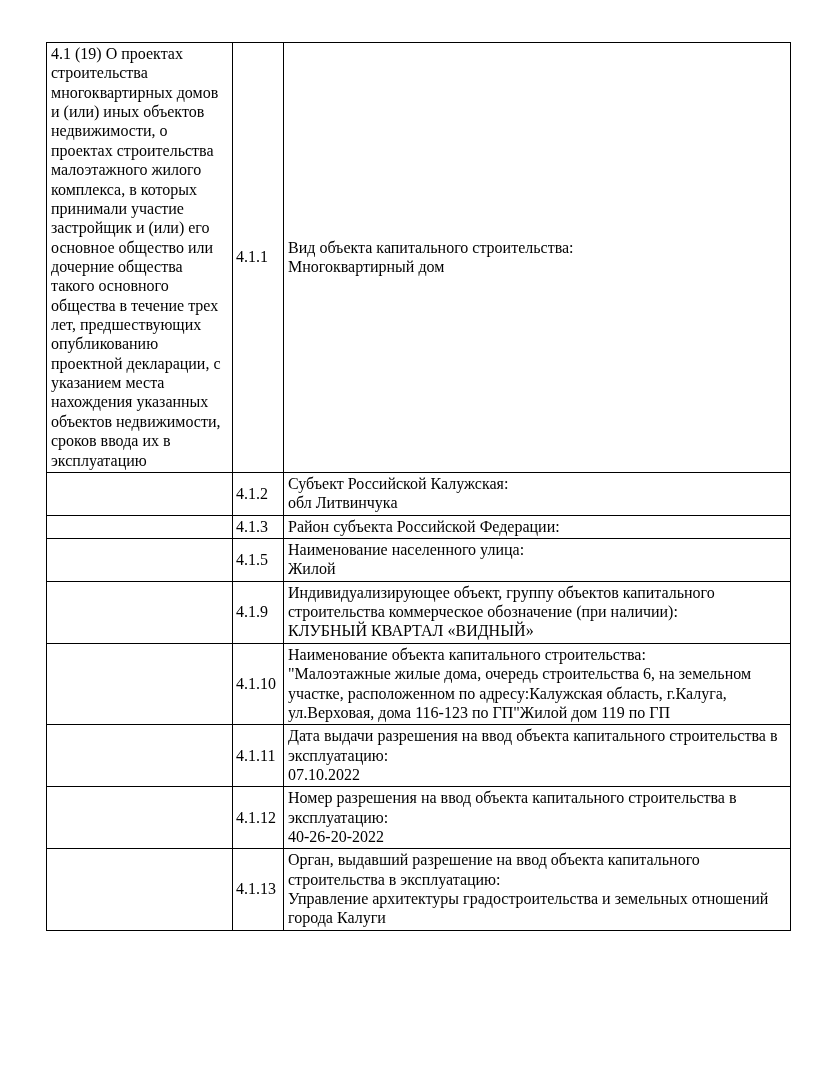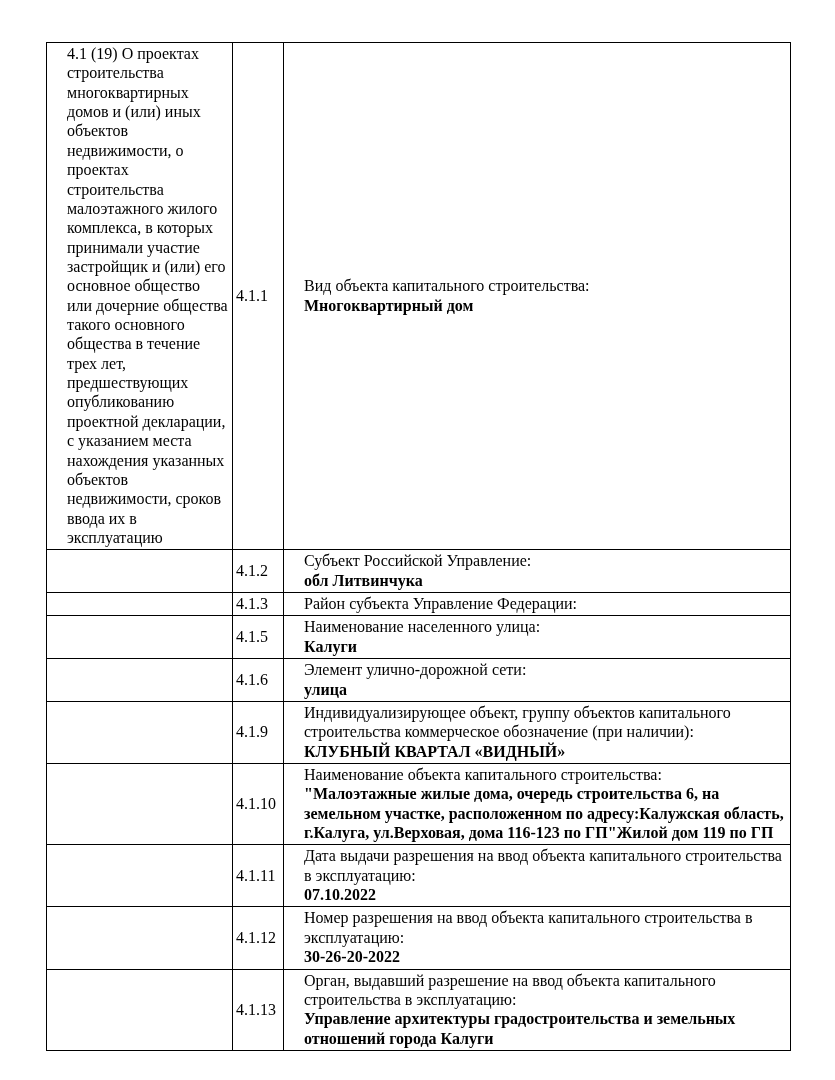--- a/index.html
+++ b/index.html
@@ -18,41 +18,41 @@
     top: 42px; left: 46px;
     width: 744px;
     border-collapse: collapse;
     table-layout: fixed;
     font-size: 16px;
     line-height: 1.21;
   }
   td {
     border: 1px solid #000;
     vertical-align: top;
-    padding: 1px 4px 2px 20px;
+    padding: 1px 4px 2px 4px;
     overflow: hidden;
   }
   td.c-left {
     width: 186px;
     hyphens: auto;
     -webkit-hyphens: auto;
   }
   td.c-num {
     width: 51px;
     vertical-align: middle;
     padding-left: 3px;
     padding-right: 2px;
   }
   td.c-body { width: 507px; }
   td.vmid { vertical-align: middle; }
   .lbl { font-weight: normal; }
   .val { font-weight: bold; }
   .val:empty { display: none; }
   .val .pfx { font-weight: normal; }
-  strong { font-weight: bold; }
+  strong { font-weight: normal; }
 </style>
 </head>
 <body>
 
 <table class="decl">
   <colgroup>
     <col style="width:186px">
     <col style="width:51px">
     <col style="width:507px">
   </colgroup>
@@ -66,52 +66,44 @@
       <td class="c-body vmid">
         <div class="lbl">Вид объекта капитального строительства:</div>
         <div class="val"><span class="pfx"></span><strong>Многоквартирный дом</strong></div>
       </td>
     </tr>
 
     <tr>
       <td class="c-left"></td>
       <td class="c-num">4.1.2</td>
       <td class="c-body">
-        <div class="lbl">Субъект Российской Управление:</div>
+        <div class="lbl">Субъект Российской Калужская:</div>
         <div class="val"><span class="pfx"></span><strong>обл Литвинчука</strong></div>
       </td>
     </tr>
 
     <tr>
       <td class="c-left"></td>
       <td class="c-num">4.1.3</td>
       <td class="c-body">
-        <div class="lbl">Район субъекта Управление Федерации:</div>
+        <div class="lbl">Район субъекта Российской Федерации:</div>
         <div class="val"><span class="pfx"></span><strong></strong></div>
       </td>
     </tr>
 
 
     <tr>
       <td class="c-left"></td>
       <td class="c-num">4.1.5</td>
       <td class="c-body">
         <div class="lbl">Наименование населенного улица:</div>
-        <div class="val"><span class="pfx"></span><strong>Калуги</strong></div>
+        <div class="val"><span class="pfx"></span><strong>Жилой</strong></div>
       </td>
     </tr>
 
-    <tr>
-      <td class="c-left"></td>
-      <td class="c-num">4.1.6</td>
-      <td class="c-body">
-        <div class="lbl">Элемент улично-дорожной сети:</div>
-        <div class="val"><span class="pfx"></span><strong>улица</strong></div>
-      </td>
-    </tr>
 
 
 
     <tr>
       <td class="c-left"></td>
       <td class="c-num">4.1.9</td>
       <td class="c-body">
         <div class="lbl">Индивидуализирующее объект, группу объектов капитального строительства коммерческое обозначение (при наличии):</div>
         <div class="val"><span class="pfx"></span><strong>КЛУБНЫЙ КВАРТАЛ «ВИДНЫЙ»</strong></div>
       </td>
@@ -133,21 +125,21 @@
         <div class="lbl">Дата выдачи разрешения на ввод объекта капитального строительства в эксплуатацию:</div>
         <div class="val"><span class="pfx"></span><strong>07.10.2022</strong></div>
       </td>
     </tr>
 
     <tr>
       <td class="c-left"></td>
       <td class="c-num">4.1.12</td>
       <td class="c-body">
         <div class="lbl">Номер разрешения на ввод объекта капитального строительства в эксплуатацию:</div>
-        <div class="val"><span class="pfx"></span><strong>30-26-20-2022</strong></div>
+        <div class="val"><span class="pfx"></span><strong>40-26-20-2022</strong></div>
       </td>
     </tr>
 
     <tr>
       <td class="c-left"></td>
       <td class="c-num">4.1.13</td>
       <td class="c-body">
         <div class="lbl">Орган, выдавший разрешение на ввод объекта капитального строительства в эксплуатацию:</div>
         <div class="val"><span class="pfx"></span><strong>Управление архитектуры градостроительства и земельных отношений города Калуги</strong></div>
       </td>

